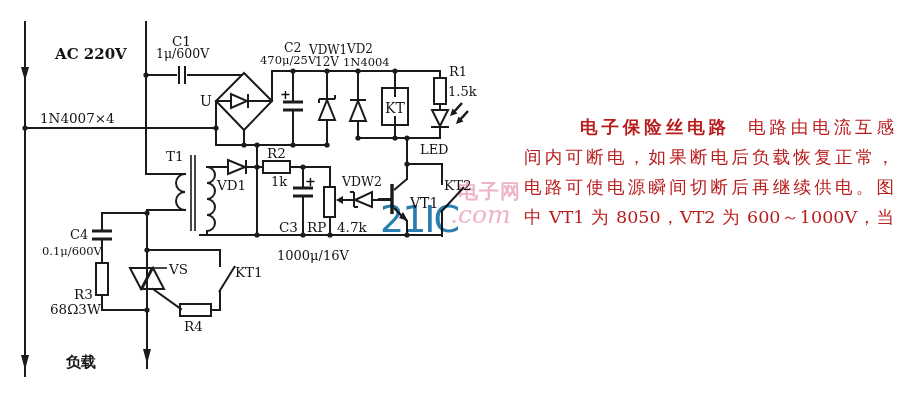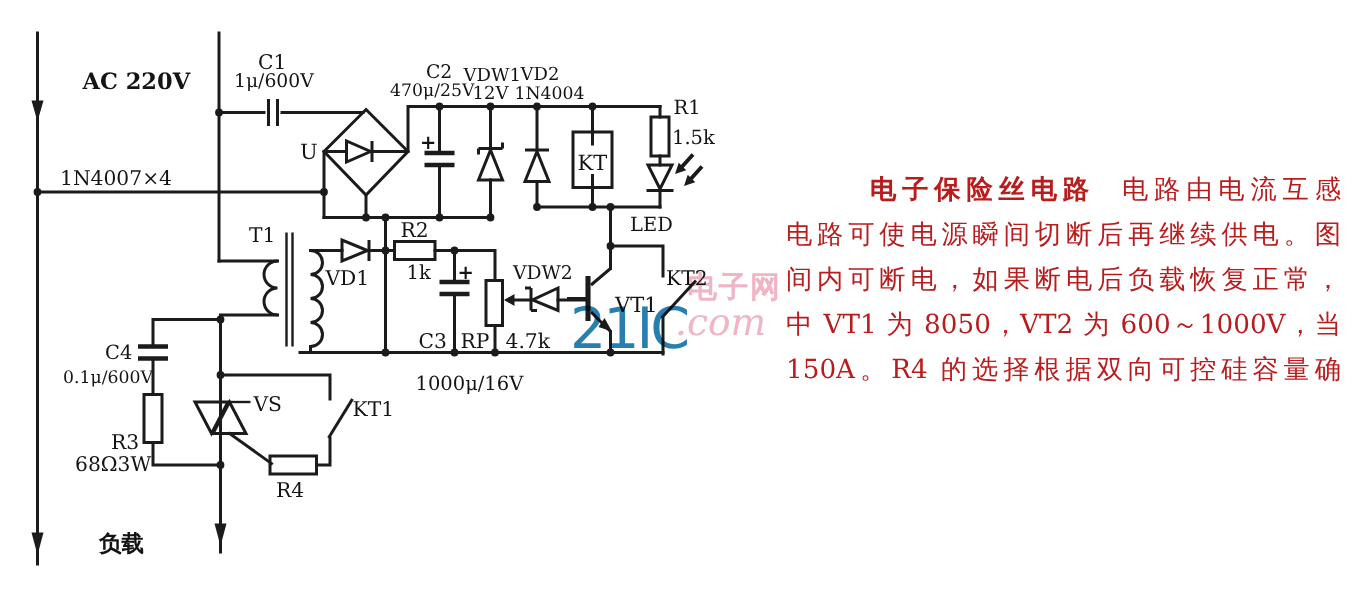--- a/index.html
+++ b/index.html
@@ -274,17 +274,16 @@
 </svg>
 
 <div class="wm">
   <span class="wm-21">21IC</span>
   <span class="wm-cn">电子网</span>
   <span class="wm-com">.com</span>
 </div>
 
 <div class="article">
   <div class="tline first"><span class="title">电子保险丝电路</span><span class="gap"></span><span>电路由电流互感</span></div>
+  <div class="tline">间内可断电，如果断电后负载恢复正常，</div>
   <div class="tline">电路可使电源瞬间切断后再继续供电。图</div>
-  <div class="tline">间内可断电，如果断电后负载恢复正常，</div>
   <div class="tline">中 VT1 为 8050，VT2 为 600～1000V，当</div>
-  <div class="tline">150A。R4 的选择根据双向可控硅容量确</div>
 </div>
 
 </body></html>

